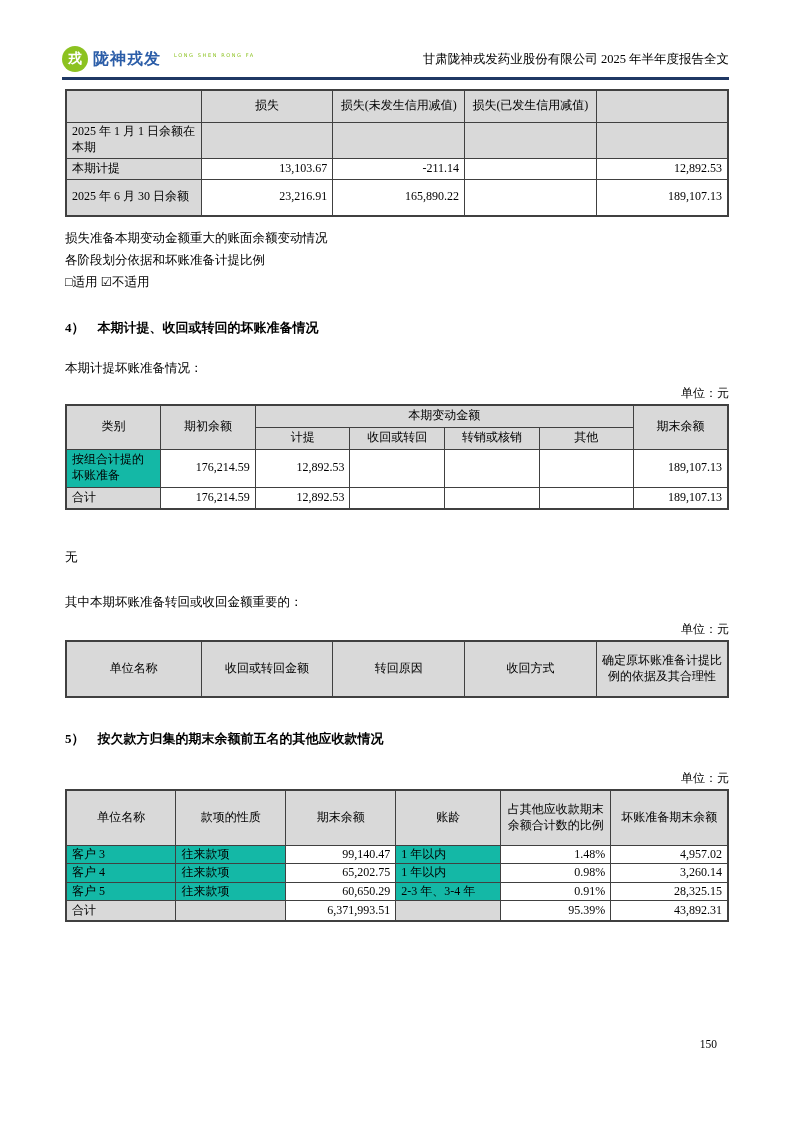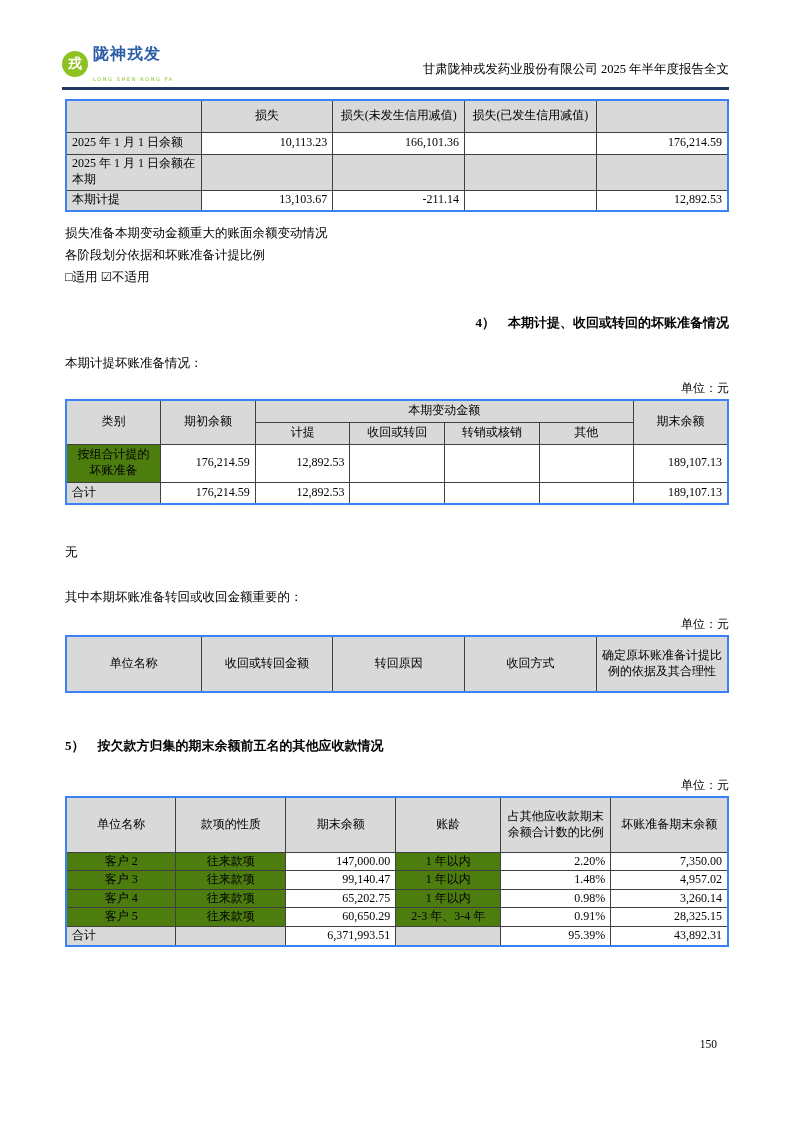--- a/index.html
+++ b/index.html
@@ -13,47 +13,47 @@
     margin:0 64px 0 62px; padding-top:46px; padding-bottom:5px;
     border-bottom:3px solid #1F3864;
     display:flex; justify-content:space-between; align-items:flex-end;
   }
   .logo { display:flex; align-items:center; gap:5px; }
   .logo-circle {
     width:26px; height:26px; border-radius:50%; background:#8CC220;
     color:#fff; display:flex; align-items:center; justify-content:center;
     font-size:14px; font-weight:bold; font-family:"DejaVu Sans",sans-serif;
   }
-  .logo-text { display:flex; flex-direction:column; line-height:1;gap:13px; }
+  .logo-text { display:flex; flex-direction:row; line-height:1;gap:13px; }
   .logo-cn { color:#2B5DA8; font-weight:bold; font-size:16px; letter-spacing:1px; }
   .logo-en { color:#8CC220; font-size:5px; letter-spacing:1.6px; margin-top:2px;
     font-family:"DejaVu Sans",sans-serif; }
   .doc-title { font-size:12.5px; padding-bottom:4px; }
   .content { margin:0 64px 0 65px; }
   .txt { font-size:12.5px; line-height:22px; }
   .note-block { margin-top:10px; }
-  .sec-heading { font-weight:bold; font-size:13px; margin-top:26px;text-align:right; }
-  .sec5-heading { font-weight:bold; font-size:13px; margin-top:44px; }
+  .sec-heading { font-weight:bold; font-size:13px; margin-top:26px; }
+  .sec5-heading { font-weight:bold; font-size:13px; margin-top:32px; }
   .intro { margin-top:20px; }
   .unit { text-align:right; font-size:12px; margin-top:6px; margin-bottom:2px; }
   .unit2 { text-align:right; font-size:12px; margin-top:8px; margin-bottom:2px; }
   .unit3 { text-align:right; font-size:12px; margin-top:22px; margin-bottom:2px; }
   .none-line { margin-top:36px; }
   .recover-line { margin-top:23px; }
   table.t {
     border-collapse:collapse; table-layout:fixed; width:100%;
-    font-size:12px; border:2px solid #3b82f6;
+    font-size:12px; border:2px solid #404040;
   }
   table.t th, table.t td {
     border:1px solid #404040; padding:1px 5px; vertical-align:middle;
     line-height:1.3; overflow:hidden; word-break:break-all;
   }
   table.t th { background:#D9D9D9; font-weight:normal; text-align:center; }
   td.lbl  { background:#D9D9D9; text-align:left; }
-  td.wlbl { background:#4d7c0f; text-align:center; }
+  td.wlbl { background:#14b8a6; text-align:left; }
   td.num  { text-align:right; background:#fff; }
   td.gray { background:#D9D9D9; }
   td.white{ background:#fff; }
   .t1 { margin-top:9px; }
   .tbl { margin-top:0; }
   .page-number {
     position:absolute; top:1038px; right:76px; font-size:11.5px;margin-left:12px;
   }
 </style>
 </head>
@@ -83,40 +83,40 @@
           <col style="width:19.9%">
         </colgroup>
       <tbody>
           <tr style="height:32px">
         <th></th>
         <th>损失</th>
         <th>损失(未发生信用减值)</th>
         <th>损失(已发生信用减值)</th>
         <th></th>
       </tr>
-      <tr style="height:22px">
-        <td class="lbl">2025 年 1 月 1 日余额</td>
-        <td class="num">10,113.23</td>
-        <td class="num">166,101.36</td>
-        <td class="white"></td>
-        <td class="num">176,214.59</td>
-      </tr>
       <tr style="height:36px">
         <td class="lbl">2025 年 1 月 1 日余额在本期</td>
         <td class="gray"></td>
         <td class="gray"></td>
         <td class="gray"></td>
         <td class="gray"></td>
       </tr>
       <tr style="height:21px">
         <td class="lbl">本期计提</td>
         <td class="num">13,103.67</td>
         <td class="num">-211.14</td>
         <td class="white"></td>
         <td class="num">12,892.53</td>
+      </tr>
+      <tr style="height:37px">
+        <td class="lbl">2025 年 6 月 30 日余额</td>
+        <td class="num">23,216.91</td>
+        <td class="num">165,890.22</td>
+        <td class="white"></td>
+        <td class="num">189,107.13</td>
       </tr>
     </tbody>
       </table>
 
     <div class="note-block">
       <div class="txt">损失准备本期变动金额重大的账面余额变动情况</div>
       <div class="txt">各阶段划分依据和坏账准备计提比例</div>
       <div class="txt">□适用 ☑不适用</div>
     </div>
 
@@ -206,28 +206,20 @@
       <tbody>
           <tr style="height:55px">
         <th>单位名称</th>
         <th>款项的性质</th>
         <th>期末余额</th>
         <th>账龄</th>
         <th>占其他应收款期末余额合计数的比例</th>
         <th>坏账准备期末余额</th>
       </tr>
       <tr style="height:18px">
-        <td class="wlbl">客户 2</td>
-        <td class="wlbl">往来款项</td>
-        <td class="num">147,000.00</td>
-        <td class="wlbl">1 年以内</td>
-        <td class="num">2.20%</td>
-        <td class="num">7,350.00</td>
-      </tr>
-      <tr style="height:18px">
         <td class="wlbl">客户 3</td>
         <td class="wlbl">往来款项</td>
         <td class="num">99,140.47</td>
         <td class="wlbl">1 年以内</td>
         <td class="num">1.48%</td>
         <td class="num">4,957.02</td>
       </tr>
       <tr style="height:18px">
         <td class="wlbl">客户 4</td>
         <td class="wlbl">往来款项</td>

